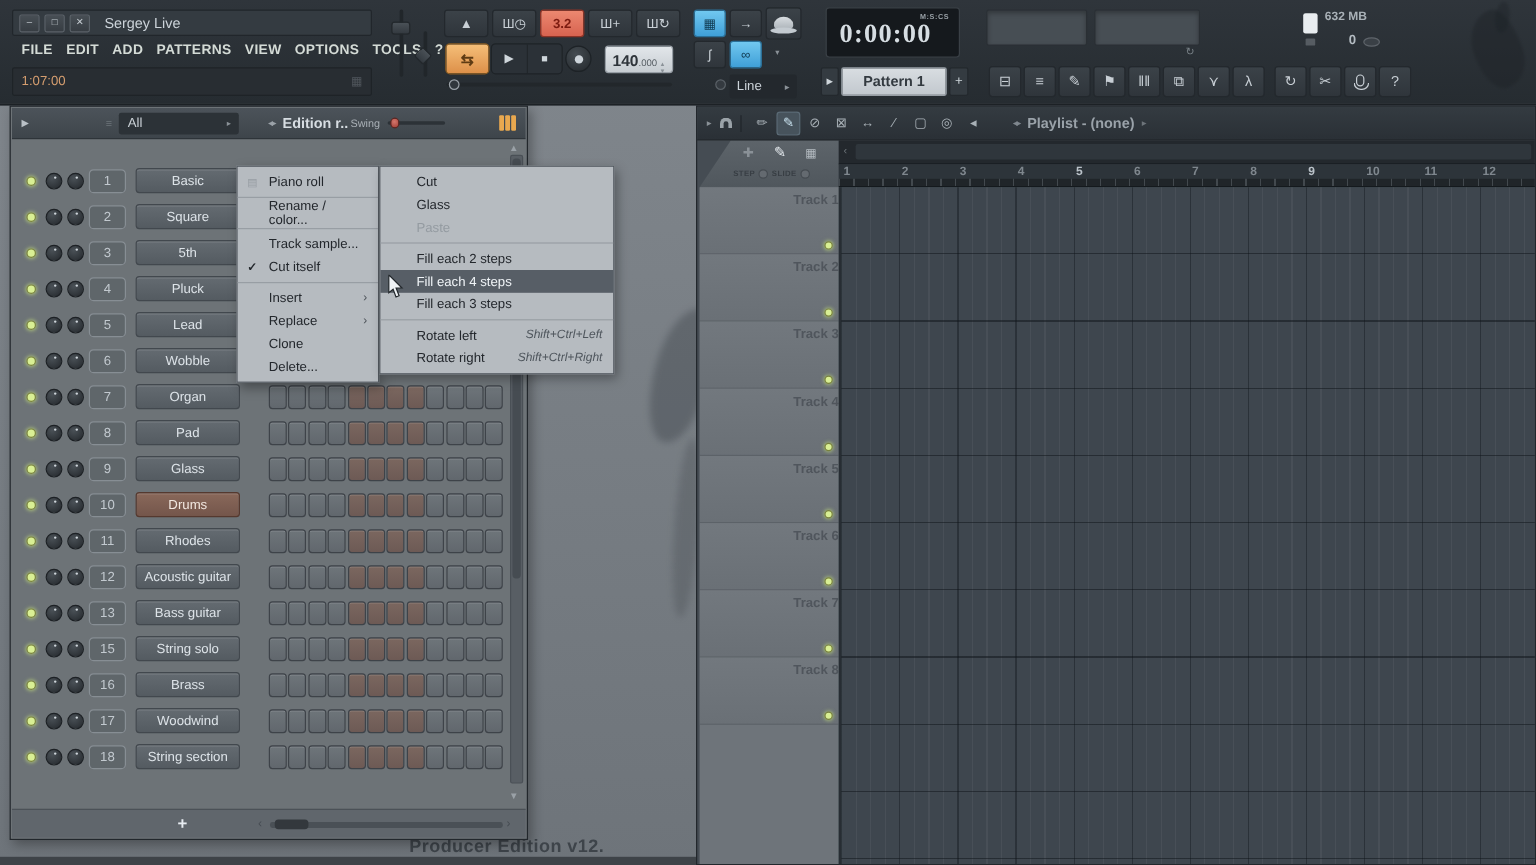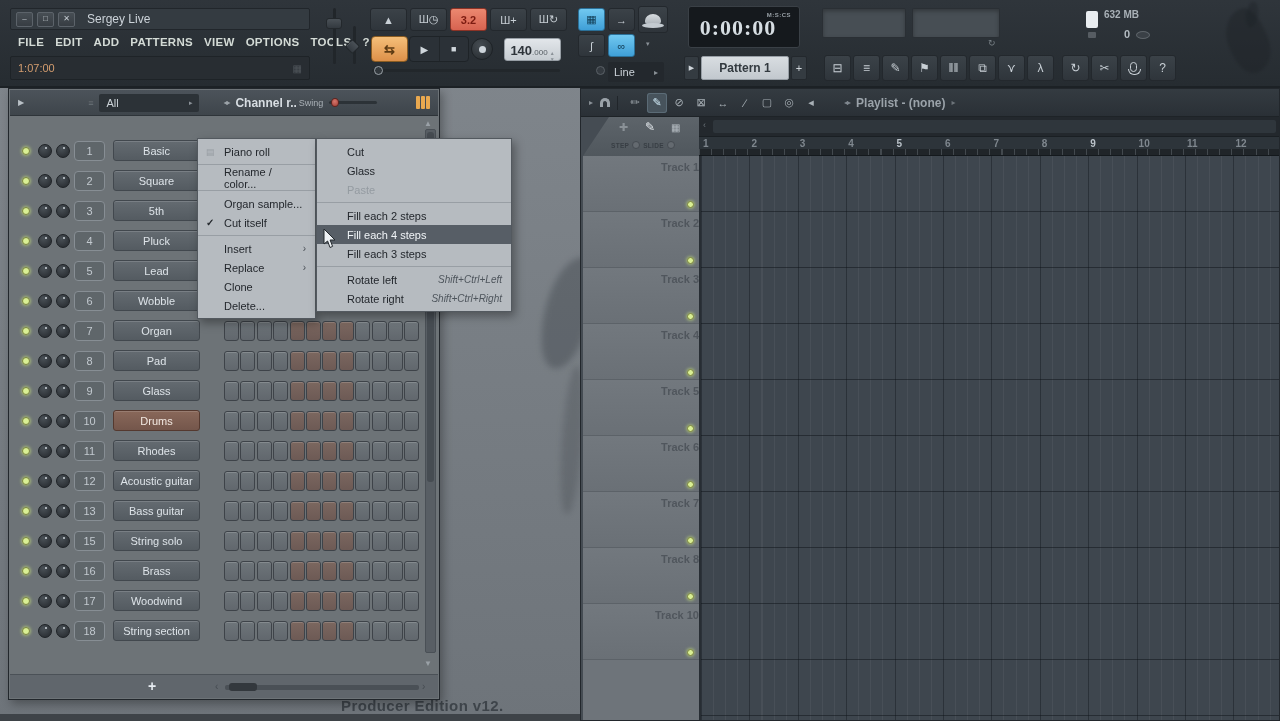--- a/index.html
+++ b/index.html
@@ -345,21 +345,21 @@
 
   <div class="rack">
     <div class="rack-header">
       <span class="rk-collapse">▶</span>
       <span class="rk-lines">≡</span>
       <div class="rk-filter">
         <span>All</span>
         <span class="arr">▸</span>
       </div>
       <span class="rk-speaker">◂▸</span>
-      <span class="rk-title">Channel r..</span>
+      <span class="rk-title">Edition r..</span>
       <span class="rk-swing">Swing</span>
       <div class="rk-sw-groove">
           <div class="rk-sw-knob"></div>
         </div>
       <div class="rk-grid-ico">
           <i></i>
           <i></i>
           <i></i>
         </div>
     </div>
@@ -813,40 +813,36 @@
           <span class="track-led"></span>
         </div>
         <div class="pl-track">
           <div class="lbl">Track 7</div>
           <span class="track-led"></span>
         </div>
         <div class="pl-track">
           <div class="lbl">Track 8</div>
           <span class="track-led"></span>
         </div>
-        <div class="pl-track">
-          <div class="lbl">Track 10</div>
-          <span class="track-led"></span>
-        </div>
       </div>
     <div class="pl-grid"></div>
   </div>
 
   <div class="cm" id="ctxmenu">
       <div class="cm-item">
         <span class="cm-ico">▤</span>
         <span>Piano roll</span>
       </div>
       <div class="menu-sep"></div>
       <div class="cm-item">
         <span>Rename / color...</span>
       </div>
       <div class="menu-sep"></div>
       <div class="cm-item">
-        <span>Organ sample...</span>
+        <span>Track sample...</span>
       </div>
       <div class="cm-item">
         <span class="cm-check">✓</span>
         <span>Cut itself</span>
       </div>
       <div class="menu-sep"></div>
       <div class="cm-item">
         <span>Insert</span>
         <span class="cm-arrow">›</span>
       </div>

